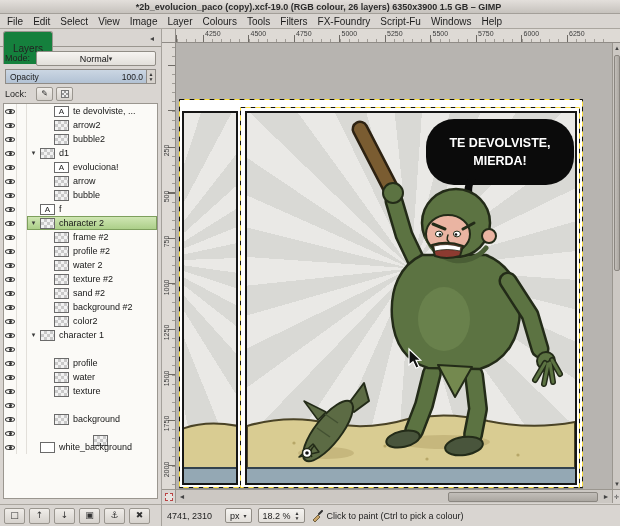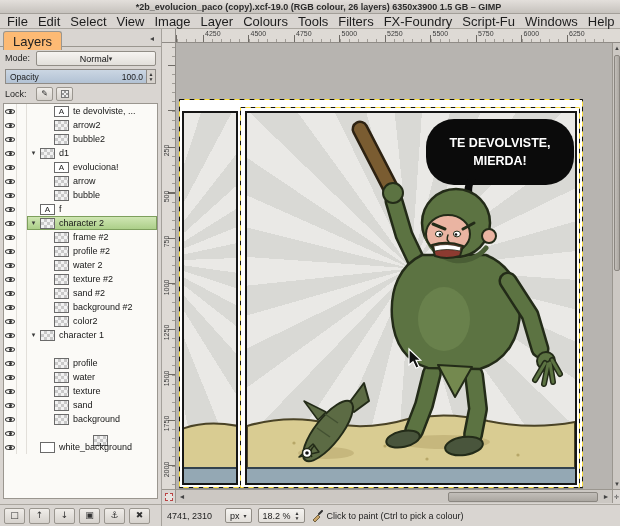--- a/index.html
+++ b/index.html
@@ -10,28 +10,28 @@
             outline:1px solid #8a8681; overflow:hidden; }
 
   
   .titlebar { position:absolute; left:0; top:0; width:620px; height:14px;
               background:linear-gradient(#e3dfdb,#c6c2bd); border-bottom:1px solid #a39f99;
               display:flex; align-items:center; justify-content:center;
               font-size:9px; font-weight:bold; color:#2b2b2b; white-space:nowrap;padding-left:17px; }
   .menubar { position:absolute; left:0; top:14px; width:620px; height:15px;
              background:#d9d5d1; border-bottom:1px solid #aaa69f;
              display:flex; align-items:center; padding-left:2px; }
-  .mi { font-size:13px; color:#1d1d1d; padding:0 5px; cursor:default; }
+  .mi { font-size:10px; color:#1d1d1d; padding:0 5px; cursor:default; }
 
   
   .dock { position:absolute; left:0; top:29px; width:162px; height:475px;
           background:#d9d5d1; border-right:1px solid #a5a19b; }
-  .tab { position:absolute; left:3px; top:2px; height:19px; padding:0 9px;
-         background:#fdba74; border:1px solid #9a968f; border-bottom:none;
-         border-radius:3px 3px 0 0; font-size:13px; color:#222;
+  .tab { position:absolute; left:3px; top:2px; height:33px; padding:0 9px;
+         background:#15803d; border:1px solid #9a968f; border-bottom:none;
+         border-radius:3px 3px 0 0; font-size:10px; color:#222;
          display:flex; align-items:center; }
   .tabline { position:absolute; left:0; top:17px; right:0; height:1px; background:#9a968f; }
   .dockmenu { position:absolute; right:3px; top:4px; width:12px; height:12px;
               font-size:8px; color:#444; text-align:center; line-height:12px; }
   .mode-label, .lock-label { position:absolute; left:5px; font-size:9px; color:#222; }
   .mode-label { top:24px; } .lock-label { top:60px; }
   .combo { position:absolute; left:36px; right:5px; top:22px; height:15px;
            background:linear-gradient(#f6f4f1,#e2dfda); border:1px solid #918d86;
            border-radius:2px; display:flex; align-items:center; font-size:9px; color:#111;
            padding:0 4px; justify-content:center; }
@@ -420,25 +420,20 @@
             <span class="exp">&nbsp;</span>
             <span class="thumb t-img"></span>
             <span class="lname">texture</span>
           </span>
         </div>
         <div class="lrow">
           <span class="cell eyec">
             <i class="eye"></i>
           </span>
           <span class="cell chainc"></span>
-          <span class="rmain" style="padding-left: 16px;">
-            <span class="exp">&nbsp;</span>
-            <span class="thumb t-img"></span>
-            <span class="lname">sand</span>
-          </span>
         </div>
         <div class="lrow">
           <span class="cell eyec">
             <i class="eye"></i>
           </span>
           <span class="cell chainc"></span>
           <span class="rmain" style="padding-left: 16px;">
             <span class="exp">&nbsp;</span>
             <span class="thumb t-img"></span>
             <span class="lname">background</span>

